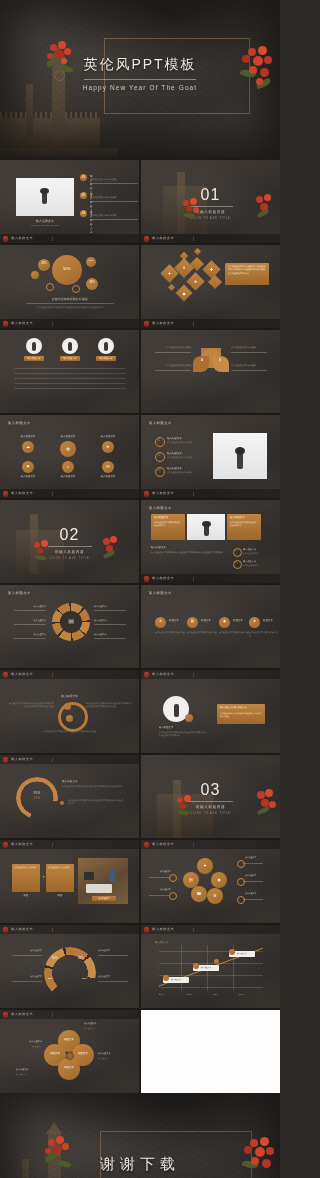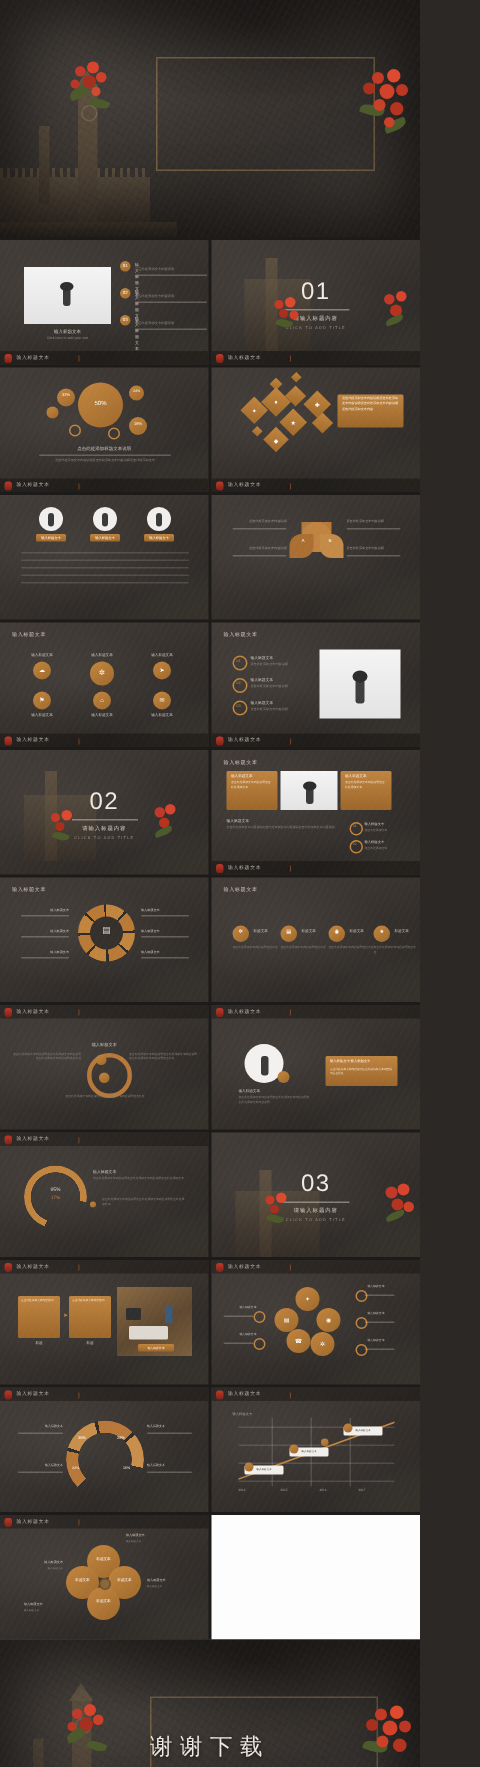--- a/index.html
+++ b/index.html
@@ -141,20 +141,25 @@
     <div class="fl" style="left:22px;top:0px;width:9px;height:9px;background:#dd4a30"></div>
     <div class="fl" style="left:6px;top:9px;width:8px;height:8px;background:#a9301e"></div>
     <div class="fl" style="left:17px;top:10px;width:10px;height:10px;background:#d2412a"></div>
     <div class="fl" style="left:28px;top:10px;width:8px;height:8px;background:#bb3724"></div>
     <div class="fl" style="left:13px;top:20px;width:8px;height:8px;background:#c94228"></div>
     <div class="fl" style="left:24px;top:22px;width:9px;height:9px;background:#b4341f"></div>
     <div class="fl" style="left:20px;top:32px;width:7px;height:7px;background:#cd4129"></div>
   </div>
 
   <div class="hero-frame"></div>
+  <div class="hero-wrap">
+    <div class="hero-title">英伦风PPT模板</div>
+    <div class="hero-rule"></div>
+    <div class="hero-sub">Happy New Year Of The Goat</div>
+  </div>
   <div class="vig"></div>
 </div>
 
 <div id="grid">
 
   <div class="thumb">
     <div class="wimg" style="position:absolute;left:16px;top:18px;width:58px;height:38px;">
       <div style="position:absolute;left:26px;top:14px;width:5px;height:12px;background:#3a3a3a;border-radius:2px;"></div>
       <div style="position:absolute;left:24px;top:10px;width:9px;height:6px;background:#2e2e2e;border-radius:50%;"></div>
     </div>

